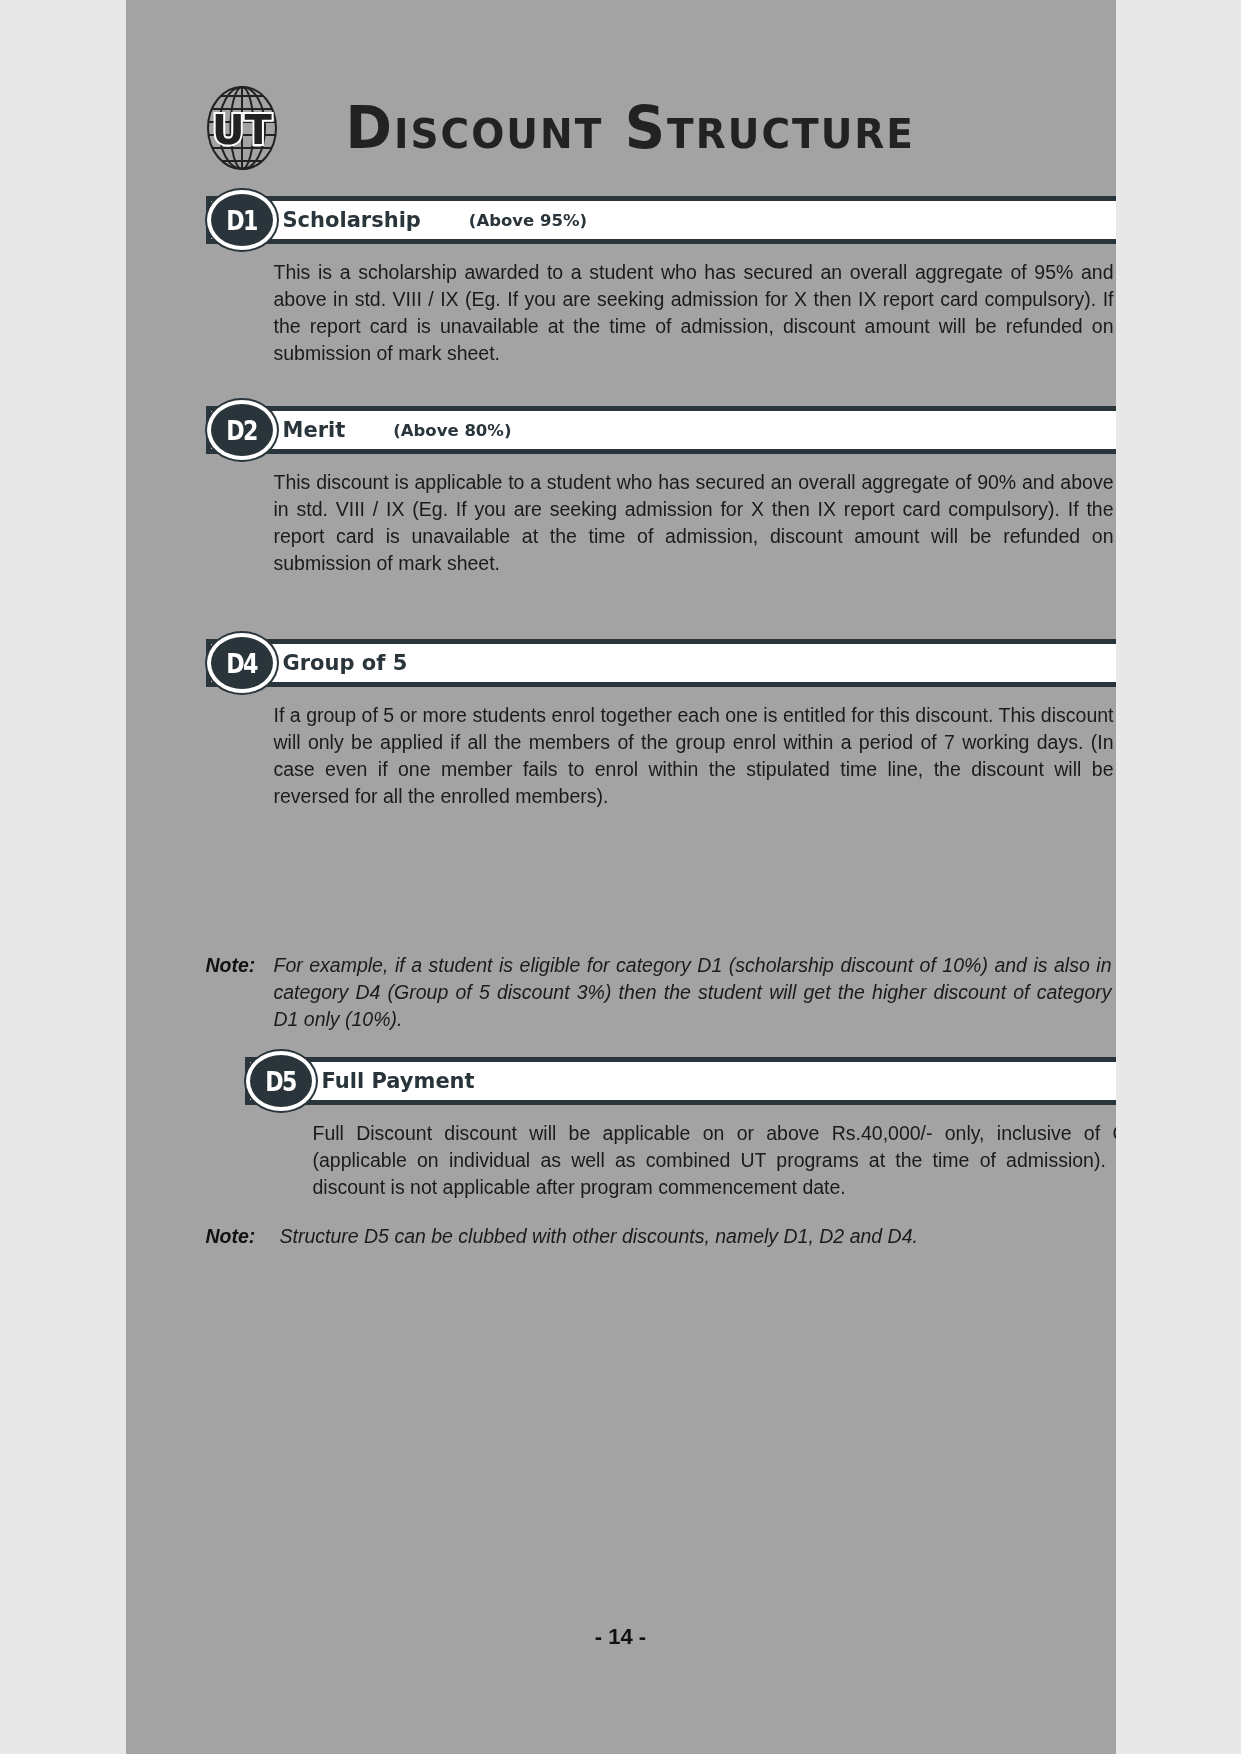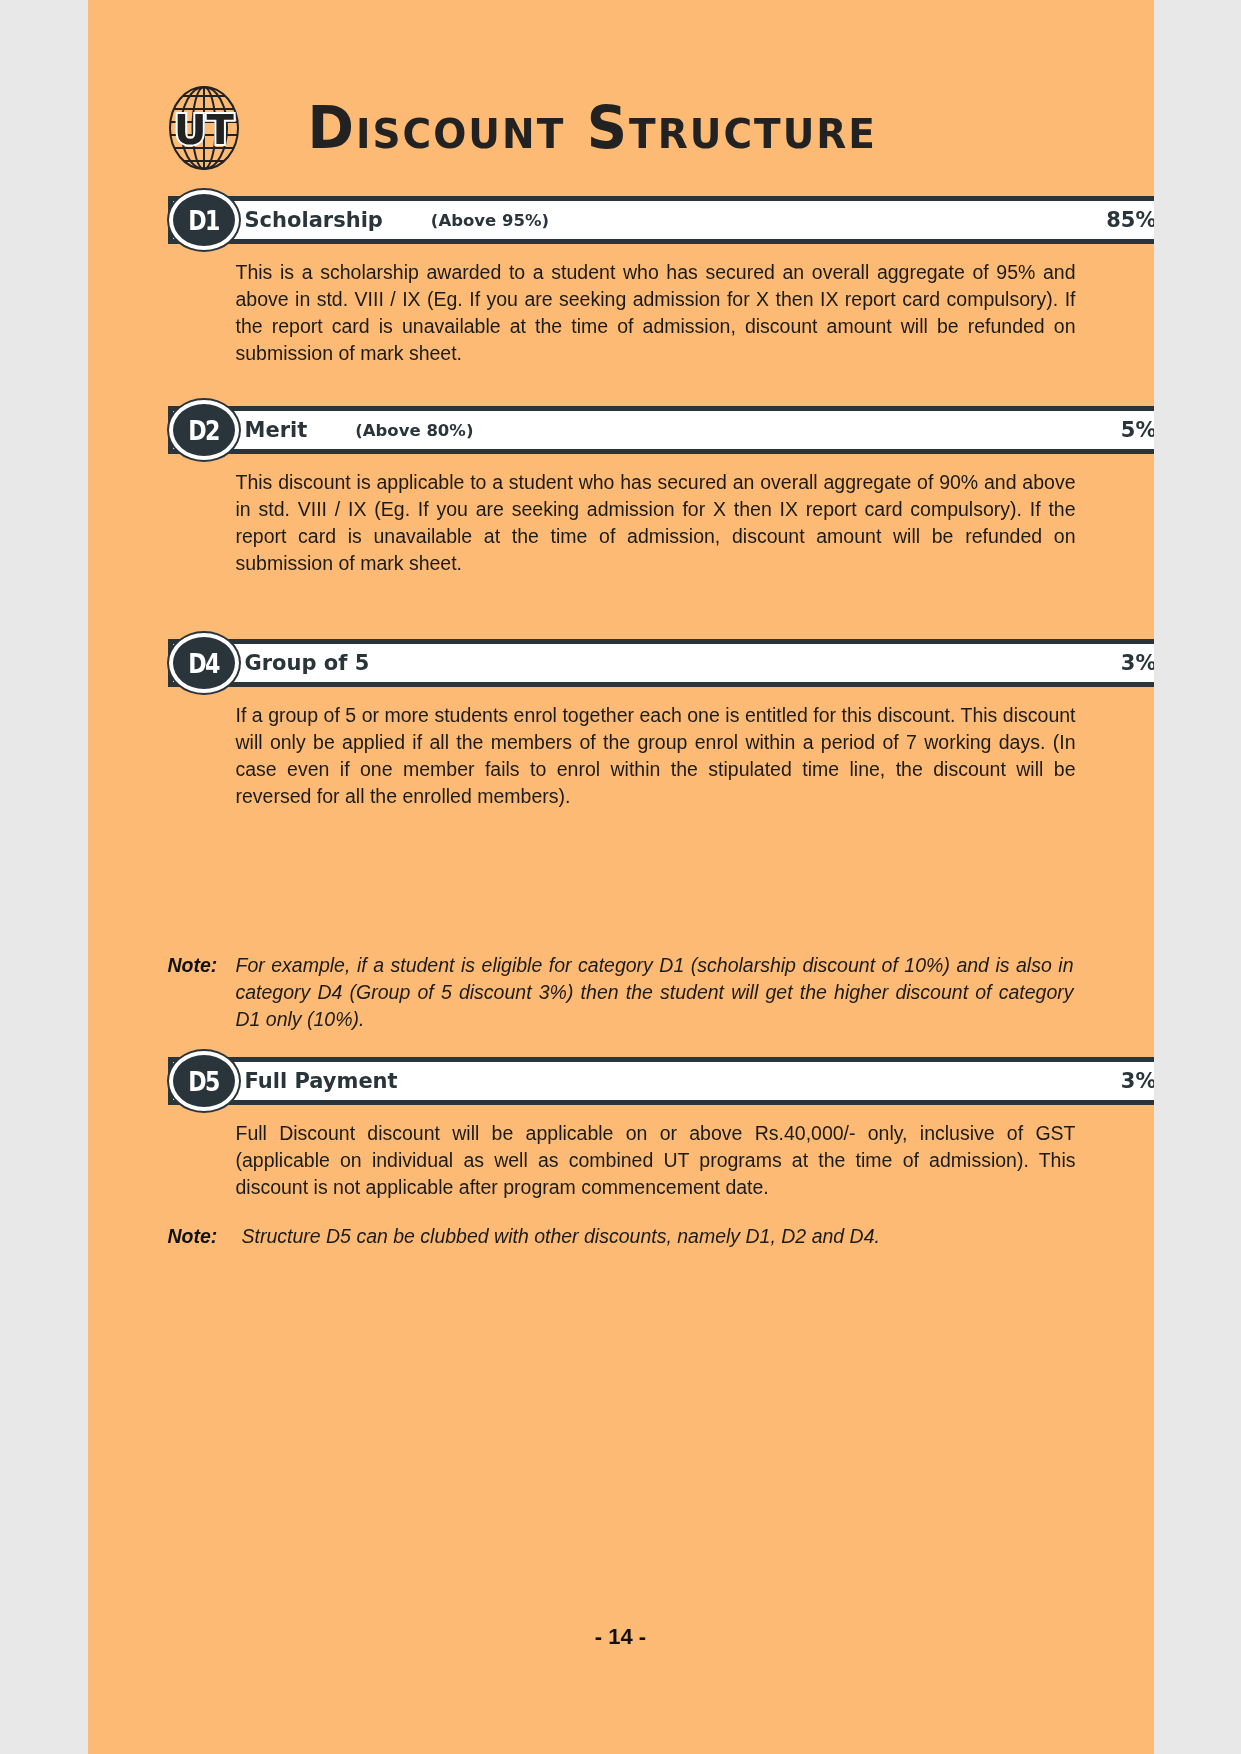--- a/index.html
+++ b/index.html
@@ -1,22 +1,22 @@
 <!DOCTYPE html>
 <html><head>
 <meta charset="utf-8">
 <style>
   * { margin: 0; padding: 0; box-sizing: border-box; }
   html, body { background: #e8e8e8; }
   .page {
     position: relative;
-    width: 1066px;
+    width: 990px;
     height: 1754px;
     margin: 0 auto;
-    background: #fdba74;
+    background: #a3a3a3;
     font-family: "Liberation Sans", sans-serif;
     color: #1b1b1b;
     overflow: hidden;
   }
 
   
   .doc-header {
     display: flex;
     align-items: center;
     padding-top: 84px;
@@ -103,21 +103,21 @@
     font-size: 19.5px;
     line-height: 27px;
     text-align: justify;
     color: #1b1b1b;
   }
 
   
   .sec-d1 { margin-top: 24px; }
   .sec-d2 { margin-top: 39px; }
   .sec-d4 { margin-top: 62px; }
-  .sec-d5 { margin-top: 24px; }
+  .sec-d5 { margin-top: 24px; padding-left: 39px; }
 
   
   .note {
     display: flex;
     margin-left: 80px;
     width: 906px;
     font-style: italic;
     font-size: 19.5px;
     line-height: 27px;
   }

